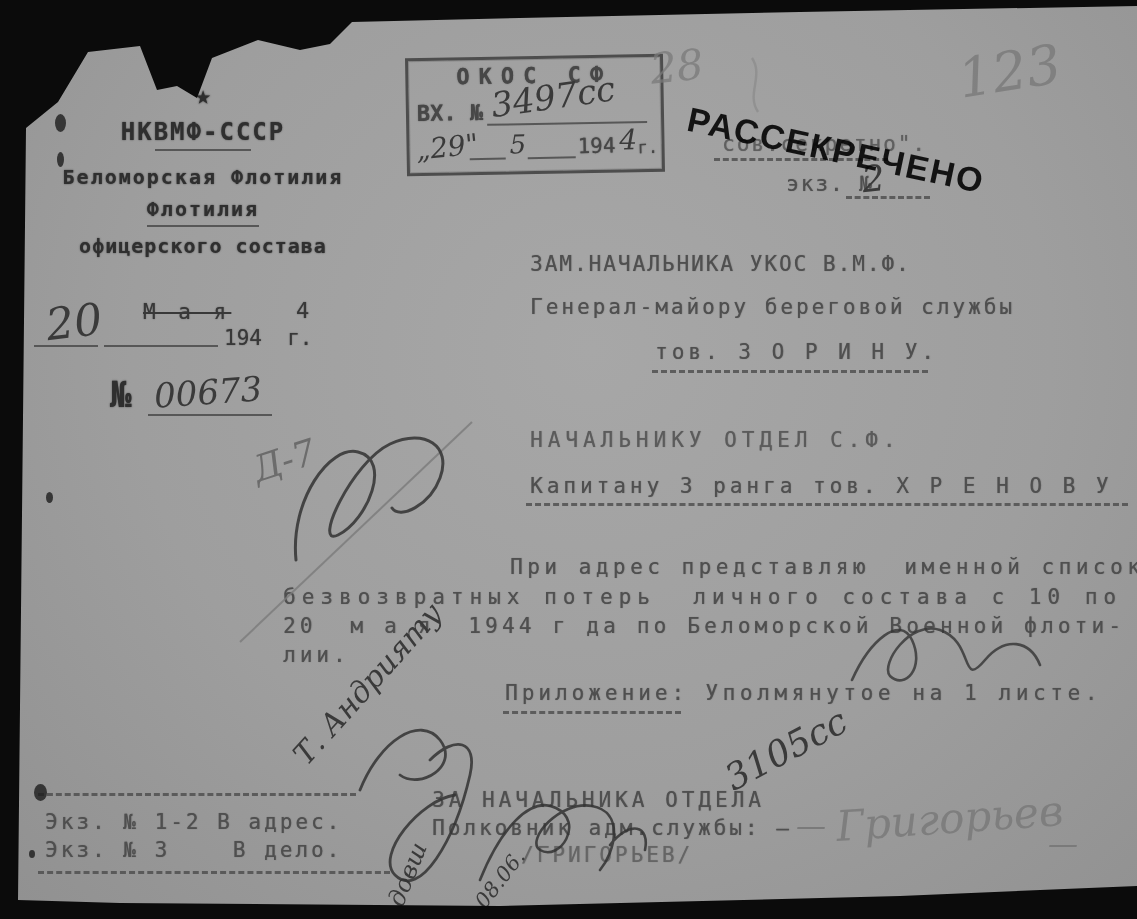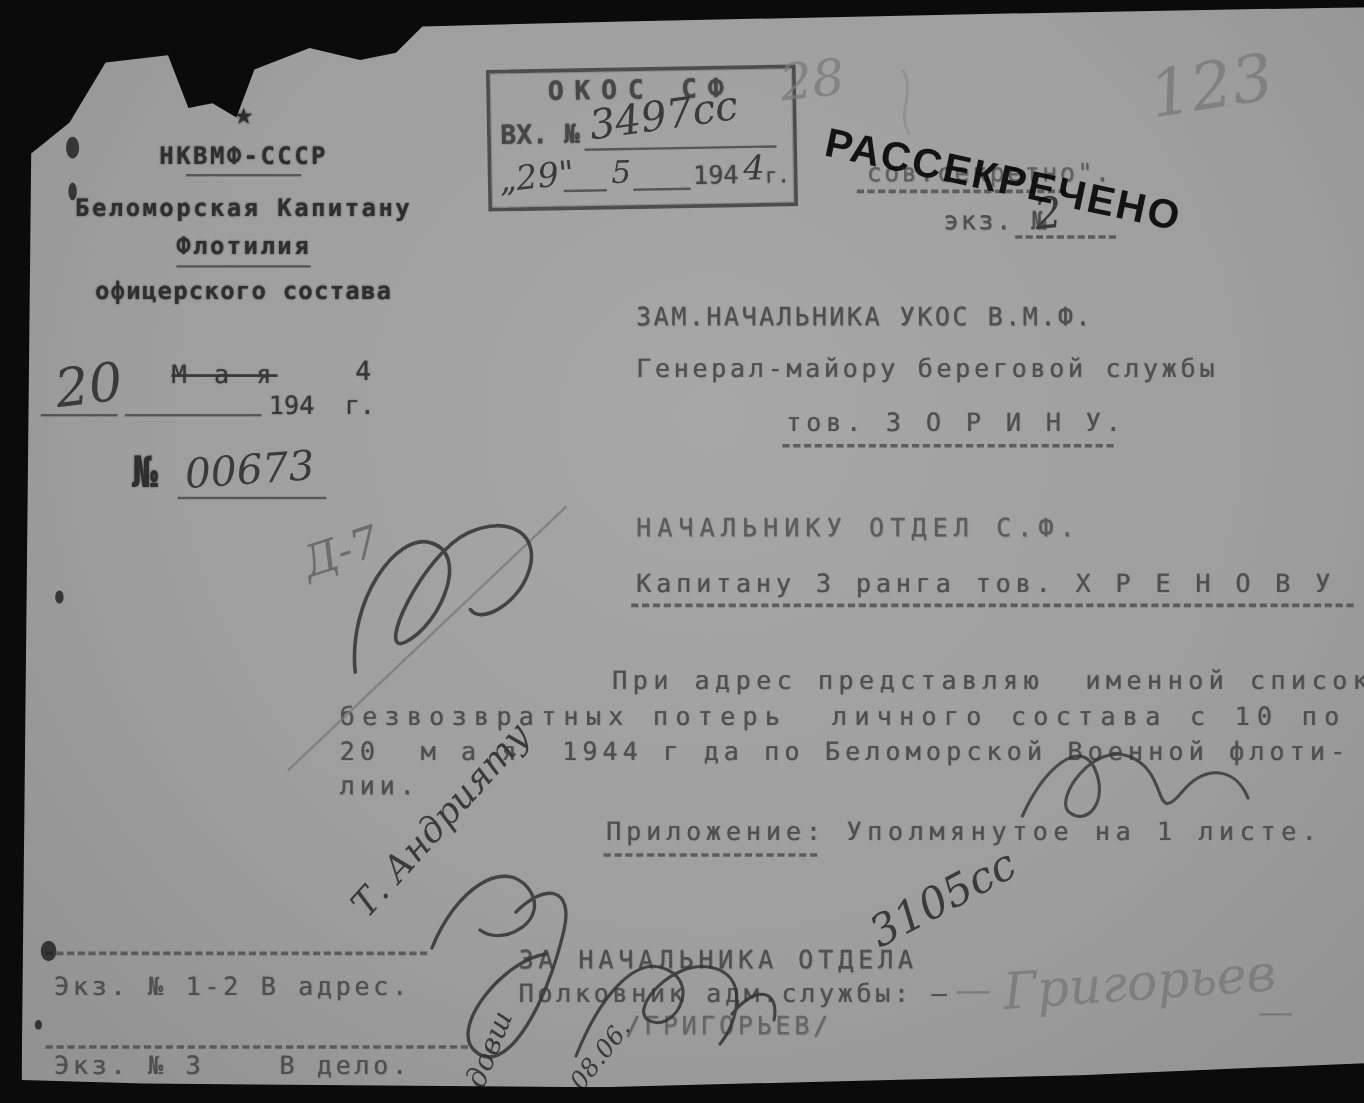--- a/index.html
+++ b/index.html
@@ -29,23 +29,23 @@
   svg.scrawls{position:absolute;inset:0;pointer-events:none;}
 </style>
 </head>
 <body>
 
 <div id="canvas">
   <div id="paper">
 
     <div class="abs lh-block">
       <div style="font-size:26px;color:#2e2e2e;text-shadow:0 0 2px #333;">★</div>
-      <div class="lh-t" style="font-size:20px;letter-spacing:2px;margin-top:8px;">НКВМФ-СССР</div>
+      <div class="lh-t" style="font-size:24px;letter-spacing:2px;margin-top:8px;">НКВМФ-СССР</div>
       <div class="u-solid" style="width:96px;margin:3px auto 0;"></div>
-      <div class="lh-t" style="font-size:20px;letter-spacing:2px;margin-top:14px;">Беломорская Капитану</div>
+      <div class="lh-t" style="font-size:20px;letter-spacing:2px;margin-top:14px;">Беломорская Флотилия</div>
       <div class="lh-t" style="font-size:20px;letter-spacing:2px;margin-top:8px;">Флотилия</div>
       <div class="u-solid" style="width:112px;margin:4px auto 0;"></div>
       <div class="lh-t" style="font-size:20px;letter-spacing:1px;margin-top:7px;">офицерского состава</div>
     </div>
 
     <div class="abs t-dark strike" style="left:118px;top:300px;font-size:21px;letter-spacing:5px;">М а я</div>
     <div class="abs t-dark" style="left:296px;top:298px;font-size:22px;">4</div>
     <div class="abs hand" style="left:46px;top:296px;font-size:44px;transform:rotate(-7deg);">20</div>
     <div class="abs u-solid" style="left:34px;top:345px;width:64px;"></div>
     <div class="abs u-solid" style="left:104px;top:345px;width:114px;"></div>
@@ -89,21 +89,21 @@
     <div class="abs t" style="left:283px;top:614px;font-size:21px;letter-spacing:4.2px;">20  м а я  1944 г да по Беломорской Военной флоти-</div>
     <div class="abs t" style="left:283px;top:643px;font-size:21px;letter-spacing:4px;">лии.</div>
 
     <div class="abs" style="left:505px;top:681px;">
       <span class="t" style="font-size:21px;letter-spacing:4px;">Приложение:</span><span class="t" style="font-size:21px;letter-spacing:4.6px;"> Уполмянутое на 1 листе.</span>
     </div>
     <div class="abs u-dash" style="left:503px;top:711px;width:178px;"></div>
 
     <div class="abs u-dash" style="left:38px;top:793px;width:318px;"></div>
     <div class="abs t" style="left:45px;top:810px;font-size:21px;letter-spacing:3px;">Экз. № 1-2 В адрес.</div>
-    <div class="abs t" style="left:45px;top:876px;font-size:21px;letter-spacing:3px;">Экз. № 3    В дело.</div>
+    <div class="abs t" style="left:45px;top:838px;font-size:21px;letter-spacing:3px;">Экз. № 3    В дело.</div>
     <div class="abs u-dash" style="left:38px;top:871px;width:352px;"></div>
 
     <div class="abs t" style="left:432px;top:788px;font-size:21px;letter-spacing:4px;text-align:right;">ЗА НАЧАЛЬНИКА ОТДЕЛА</div>
     <div class="abs t" style="left:432px;top:816px;font-size:21px;letter-spacing:3px;">Полковник адм.службы: —</div>
     <div class="abs t" style="left:521px;top:843px;font-size:21px;letter-spacing:3px;opacity:.7;">/ГРИГОРЬЕВ/</div>
 
     <div id="declass" class="abs" style="left:692px;top:100px;">РАССЕКРЕЧЕНО</div>
 
     <div class="abs pencil" style="left:650px;top:42px;font-size:42px;transform:rotate(-6deg);opacity:.75;">28</div>
     <div class="abs pencil" style="left:958px;top:40px;font-size:54px;transform:rotate(-9deg);opacity:.8;">123</div>

